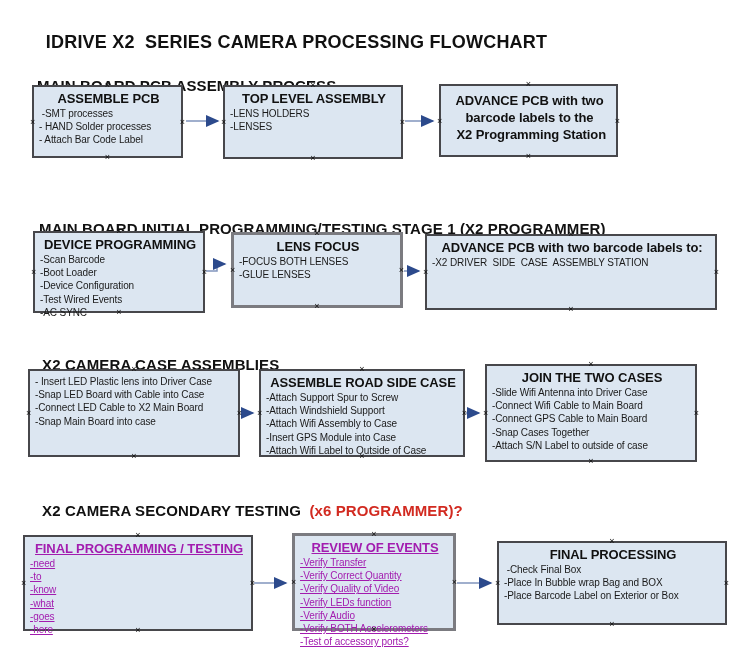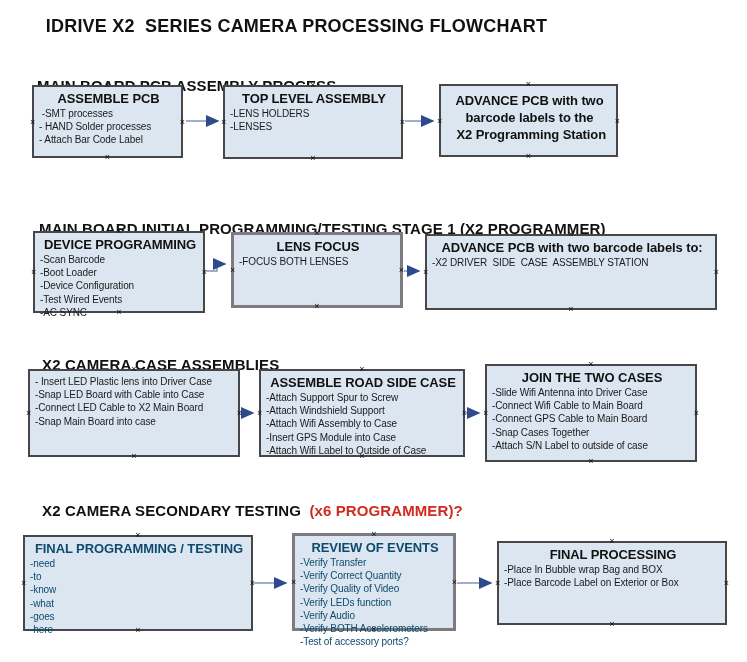--- a/index.html
+++ b/index.html
@@ -5,21 +5,21 @@
   html,body{margin:0;padding:0;background:#ffffff;}
   .page{
     position:relative;
     width:747px;height:662px;
     background:#ffffff;
     font-family:"Liberation Sans","DejaVu Sans",sans-serif;
     color:#141414;
     overflow:hidden;
   }
   .main-title{
-    position:absolute;top:16px;left:0;width:593px;
+    position:absolute;top:32px;left:0;width:593px;
     text-align:center;font-size:18px;font-weight:bold;
     letter-spacing:.2px;white-space:pre;color:#111;
   }
   .section-heading{
     position:absolute;font-size:15px;font-weight:bold;
     letter-spacing:.1px;white-space:pre;color:#111;
   }
   .section-heading .red-part{color:#d22a20;}
   .box{
     position:absolute;box-sizing:border-box;
@@ -29,21 +29,21 @@
   .box.thick{border-width:3px;border-color:#7b7b80;}
   .box-title{
     font-size:13px;font-weight:bold;line-height:15px;
     letter-spacing:-.1px;white-space:pre;margin-bottom:1px;color:#111;text-align:center;
   }
   .box-title.line{line-height:17px;margin-bottom:0;}
   .box-item{
     font-size:10px;line-height:13.2px;letter-spacing:-.1px;
     white-space:pre;color:#1a1a1a;
   }
-  .box.red .box-title,.box.red .box-item{color:#0c4a6e;}
+  .box.red .box-title,.box.red .box-item{color:#a21caf;text-decoration:underline;}
   .h{
     position:absolute;font-size:9px;line-height:1;color:#111;
     font-weight:400;pointer-events:none;
   }
   .h-t{top:-6px;left:50%;transform:translateX(-50%);}
   .h-b{bottom:-6px;left:50%;transform:translateX(-50%);}
   .h-l{left:-4px;top:50%;transform:translateY(-50%);}
   .h-r{right:-4px;top:50%;transform:translateY(-50%);}
   svg.arrows{position:absolute;left:0;top:0;pointer-events:none;}
   svg.arrows polyline{fill:none;stroke:#8195bd;stroke-width:1.5;}
@@ -124,20 +124,21 @@
     <div class="box-item">-AC SYNC</div>
   <span class="h h-t">×</span>
       <span class="h h-b">×</span>
       <span class="h h-l">×</span>
       <span class="h h-r">×</span>
     </div>
 
   <div class="box thick" style="left:231px;top:232px;width:172px;height:76px">
     <div class="box-title">LENS FOCUS</div>
     <div class="box-item">-FOCUS BOTH LENSES</div>
+    <div class="box-item">-GLUE LENSES</div>
   <span class="h h-t">×</span>
       <span class="h h-b">×</span>
       <span class="h h-l">×</span>
       <span class="h h-r">×</span>
     </div>
 
   <div class="box" style="left:425px;top:234px;width:292px;height:76px">
     <div class="box-title">ADVANCE PCB with two barcode labels to:</div>
     <div class="box-item">-X2 DRIVER  SIDE  CASE  ASSEMBLY STATION</div>
   <span class="h h-t">×</span>
@@ -207,20 +208,21 @@
     <div class="box-item">-Verify BOTH Accelerometers</div>
     <div class="box-item">-Test of accessory ports?</div>
   <span class="h h-t">×</span>
       <span class="h h-b">×</span>
       <span class="h h-l">×</span>
       <span class="h h-r">×</span>
     </div>
 
   <div class="box" style="left:497px;top:541px;width:230px;height:84px">
     <div class="box-title">FINAL PROCESSING</div>
+    <div class="box-item"> -Check Final Box</div>
     <div class="box-item">-Place In Bubble wrap Bag and BOX</div>
     <div class="box-item">-Place Barcode Label on Exterior or Box</div>
   <span class="h h-t">×</span>
       <span class="h h-b">×</span>
       <span class="h h-l">×</span>
       <span class="h h-r">×</span>
     </div>
 
 </div>
 

